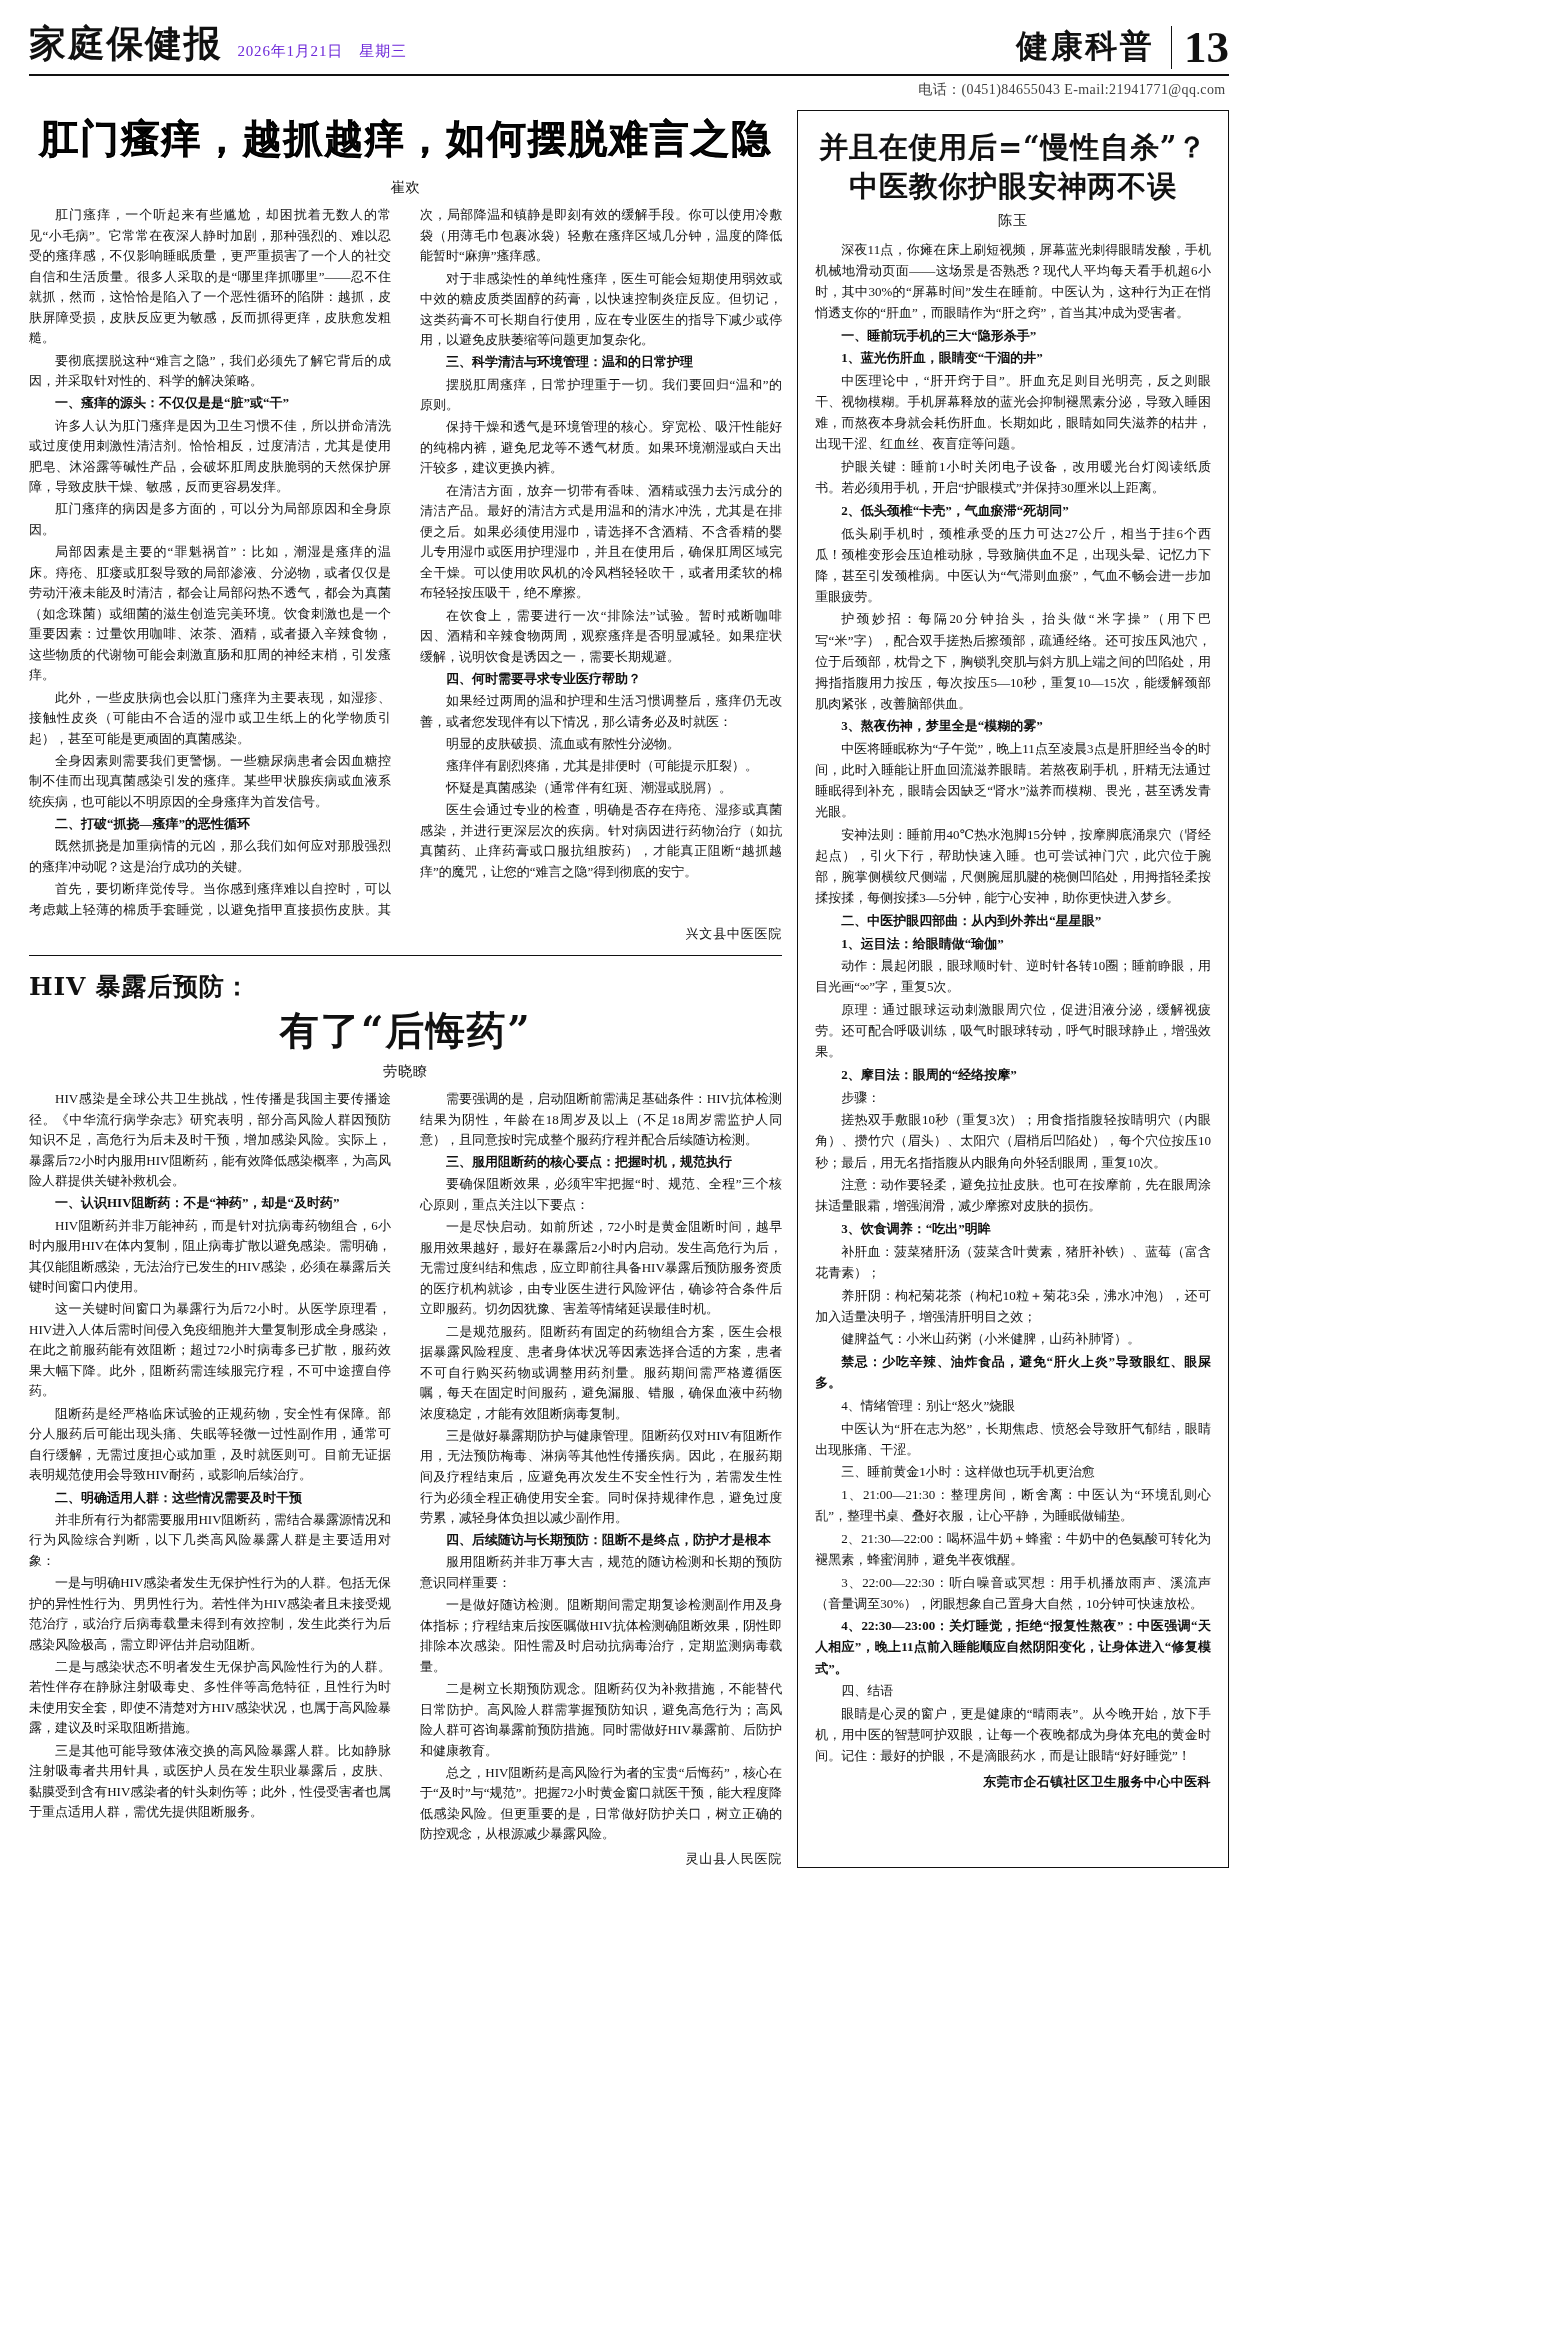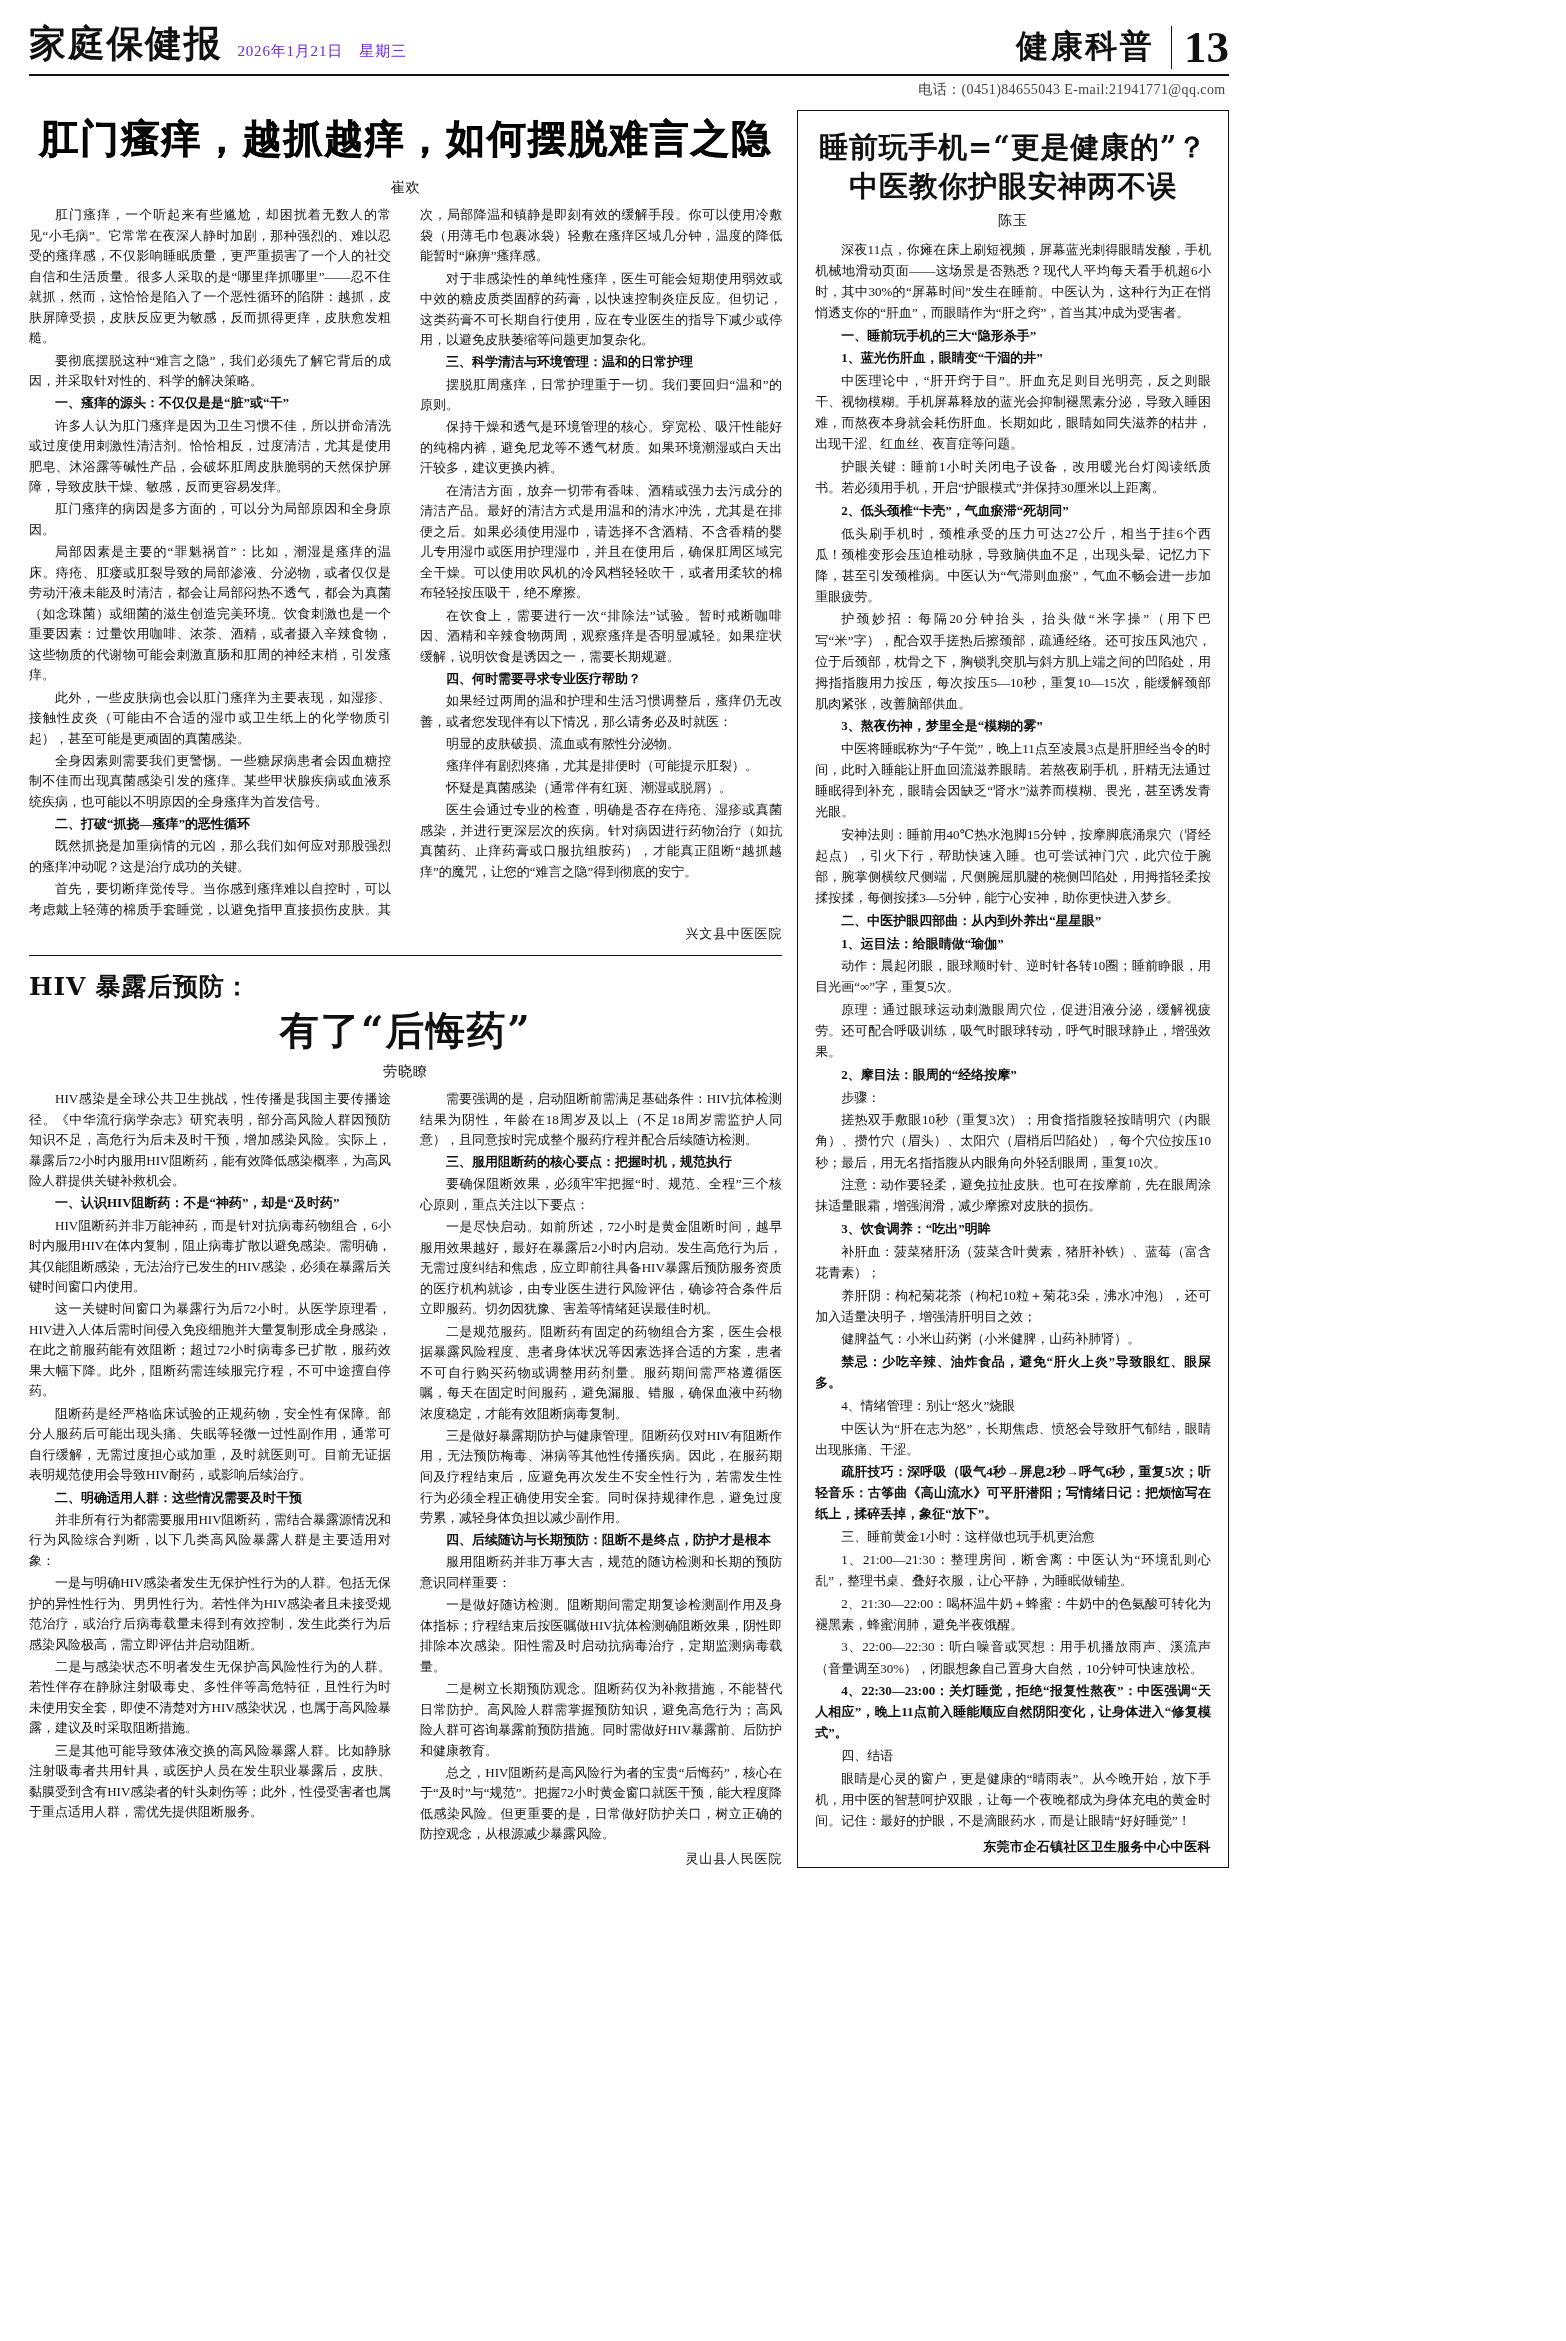--- a/index.html
+++ b/index.html
@@ -252,21 +252,21 @@
           <p>二是树立长期预防观念。阻断药仅为补救措施，不能替代日常防护。高风险人群需掌握预防知识，避免高危行为；高风险人群可咨询暴露前预防措施。同时需做好HIV暴露前、后防护和健康教育。</p>
           <p>总之，HIV阻断药是高风险行为者的宝贵“后悔药”，核心在于“及时”与“规范”。把握72小时黄金窗口就医干预，能大程度降低感染风险。但更重要的是，日常做好防护关口，树立正确的防控观念，从根源减少暴露风险。</p>
         </div>
         <div class="src">灵山县人民医院</div>
       </div>
 
     </div>
 
     <div class="right-col">
       <div class="headline3">
-        <div>睡前玩手机=“更是健康的”？</div>
+        <div>并且在使用后=“慢性自杀”？</div>
         <div>中医教你护眼安神两不误</div>
       </div>
       <div class="byline3">陈玉</div>
       <div class="onecol">
         <p>深夜11点，你瘫在床上刷短视频，屏幕蓝光刺得眼睛发酸，手机机械地滑动页面——这场景是否熟悉？现代人平均每天看手机超6小时，其中30%的“屏幕时间”发生在睡前。中医认为，这种行为正在悄悄透支你的“肝血”，而眼睛作为“肝之窍”，首当其冲成为受害者。</p>
         <p class="sub">一、睡前玩手机的三大“隐形杀手”</p>
         <p class="sub">1、蓝光伤肝血，眼睛变“干涸的井”</p>
         <p>中医理论中，“肝开窍于目”。肝血充足则目光明亮，反之则眼干、视物模糊。手机屏幕释放的蓝光会抑制褪黑素分泌，导致入睡困难，而熬夜本身就会耗伤肝血。长期如此，眼睛如同失滋养的枯井，出现干涩、红血丝、夜盲症等问题。</p>
         <p>护眼关键：睡前1小时关闭电子设备，改用暖光台灯阅读纸质书。若必须用手机，开启“护眼模式”并保持30厘米以上距离。</p>
         <p class="sub">2、低头颈椎“卡壳”，气血瘀滞“死胡同”</p>
@@ -283,21 +283,20 @@
         <p>步骤：</p>
         <p>搓热双手敷眼10秒（重复3次）；用食指指腹轻按睛明穴（内眼角）、攒竹穴（眉头）、太阳穴（眉梢后凹陷处），每个穴位按压10秒；最后，用无名指指腹从内眼角向外轻刮眼周，重复10次。</p>
         <p>注意：动作要轻柔，避免拉扯皮肤。也可在按摩前，先在眼周涂抹适量眼霜，增强润滑，减少摩擦对皮肤的损伤。</p>
         <p class="sub">3、饮食调养：“吃出”明眸</p>
         <p>补肝血：菠菜猪肝汤（菠菜含叶黄素，猪肝补铁）、蓝莓（富含花青素）；</p>
         <p>养肝阴：枸杞菊花茶（枸杞10粒＋菊花3朵，沸水冲泡），还可加入适量决明子，增强清肝明目之效；</p>
         <p>健脾益气：小米山药粥（小米健脾，山药补肺肾）。</p>
         <p class="sub">禁忌：少吃辛辣、油炸食品，避免“肝火上炎”导致眼红、眼屎多。</p>
         <p>4、情绪管理：别让“怒火”烧眼</p>
         <p>中医认为“肝在志为怒”，长期焦虑、愤怒会导致肝气郁结，眼睛出现胀痛、干涩。</p>
-        <p class="sub">疏肝技巧：深呼吸（吸气4秒→屏息2秒→呼气6秒，重复5次；听轻音乐：古筝曲《高山流水》可平肝潜阳；写情绪日记：把烦恼写在纸上，揉碎丢掉，象征“放下”。</p>
         <p>三、睡前黄金1小时：这样做也玩手机更治愈</p>
         <p>1、21:00—21:30：整理房间，断舍离：中医认为“环境乱则心乱”，整理书桌、叠好衣服，让心平静，为睡眠做铺垫。</p>
         <p>2、21:30—22:00：喝杯温牛奶＋蜂蜜：牛奶中的色氨酸可转化为褪黑素，蜂蜜润肺，避免半夜饿醒。</p>
         <p>3、22:00—22:30：听白噪音或冥想：用手机播放雨声、溪流声（音量调至30%），闭眼想象自己置身大自然，10分钟可快速放松。</p>
         <p class="sub">4、22:30—23:00：关灯睡觉，拒绝“报复性熬夜”：中医强调“天人相应”，晚上11点前入睡能顺应自然阴阳变化，让身体进入“修复模式”。</p>
         <p>四、结语</p>
         <p>眼睛是心灵的窗户，更是健康的“晴雨表”。从今晚开始，放下手机，用中医的智慧呵护双眼，让每一个夜晚都成为身体充电的黄金时间。记住：最好的护眼，不是滴眼药水，而是让眼睛“好好睡觉”！</p>
         <p class="sub"></p>
         <p></p>
         <p></p>

